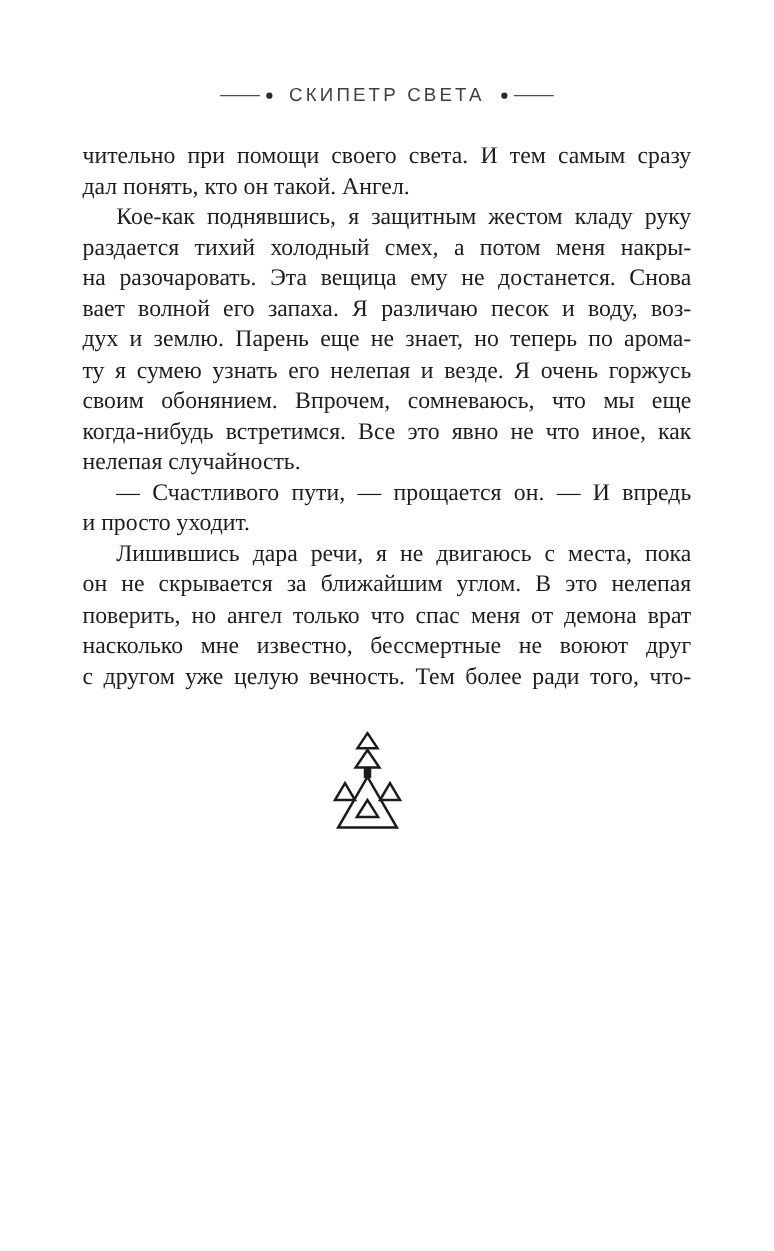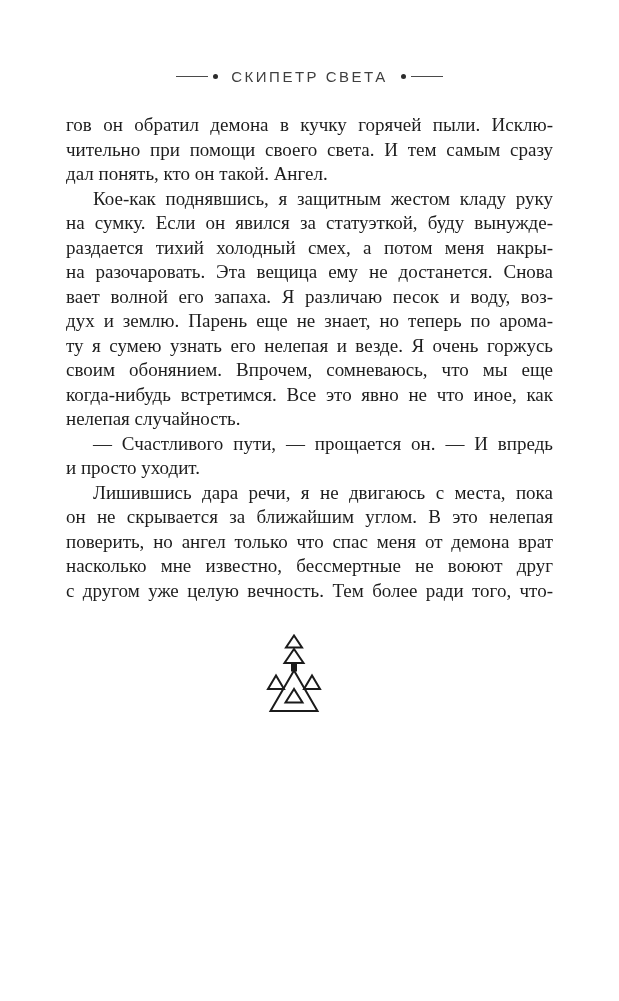--- a/index.html
+++ b/index.html
@@ -92,27 +92,25 @@
     </span>
     <span class="title">СКИПЕТР СВЕТА</span>
     <span class="head-deco right">
       <span class="head-dot"></span>
       <span class="head-rule"></span>
     </span>
   </div>
 
   <div class="text-block">
       <div class="para">
-        <div class="line">гов он обратил демона в кучку горячей пыли. Исклю-</div>
         <div class="line">чительно при помощи своего света. И тем самым сразу</div>
         <div class="line last">дал понять, кто он такой. Ангел.</div>
       </div>
       <div class="para indent">
         <div class="line">Кое-как поднявшись, я защитным жестом кладу руку</div>
-        <div class="line">на сумку. Если он явился за статуэткой, буду вынужде-</div>
         <div class="line">раздается тихий холодный смех, а потом меня накры-</div>
         <div class="line">на разочаровать. Эта вещица ему не достанется. Снова</div>
         <div class="line">вает волной его запаха. Я различаю песок и воду, воз-</div>
         <div class="line">дух и землю. Парень еще не знает, но теперь по арома-</div>
         <div class="line">ту я сумею узнать его нелепая и везде. Я очень горжусь</div>
         <div class="line">своим обонянием. Впрочем, сомневаюсь, что мы еще</div>
         <div class="line">когда-нибудь встретимся. Все это явно не что иное, как</div>
         <div class="line last">нелепая случайность.</div>
       </div>
       <div class="para indent">

